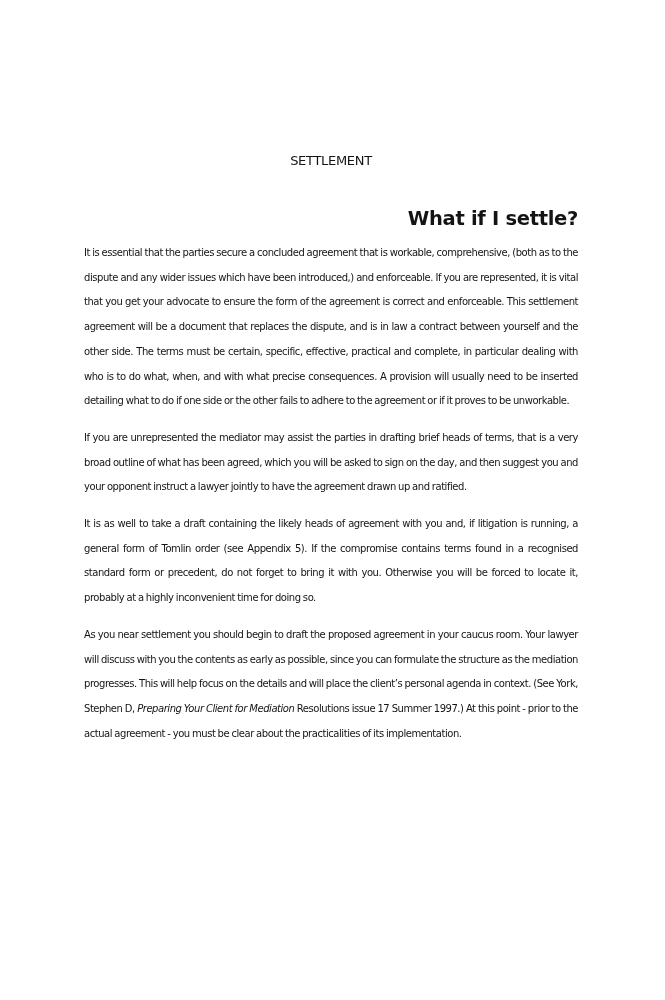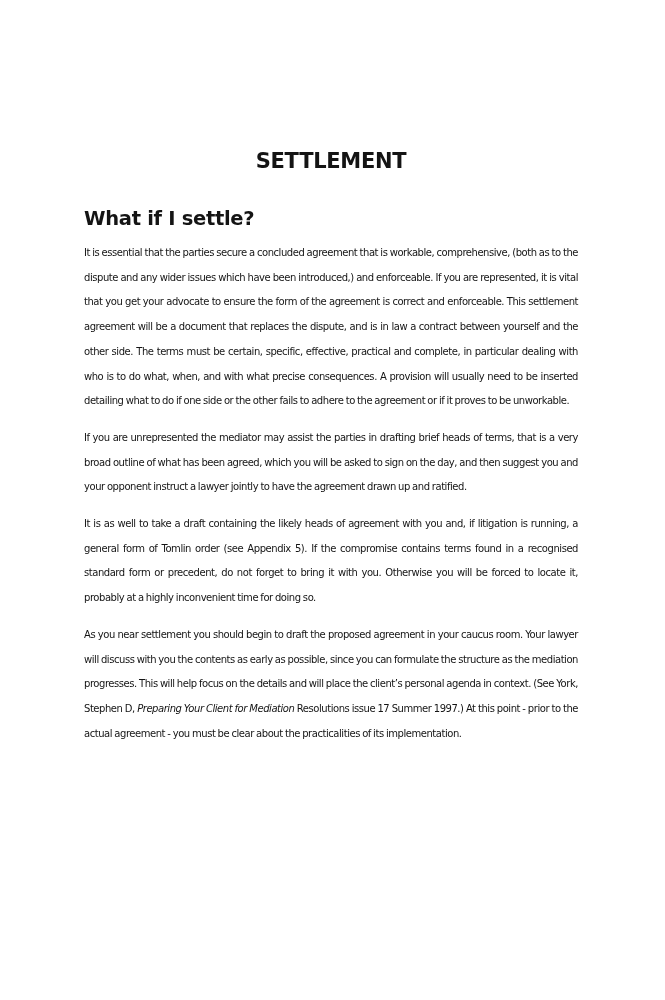--- a/index.html
+++ b/index.html
@@ -4,26 +4,26 @@
 <style>
   html, body { margin: 0; padding: 0; background: #ffffff; }
   body { width: 665px; height: 1000px; position: relative; overflow: hidden; }
   .page {
     position: absolute; left: 84px; top: 0; width: 494px;
     font-family: "DejaVu Sans", "Liberation Sans", sans-serif;
     color: #141414;
   }
   .chapter-title {
     position: absolute; left: 0; top: 148px; width: 494px;
-    text-align: center; font-weight: bold; font-size: 21px; letter-spacing: -0.3px;
+    text-align: center; font-weight: normal; font-size: 13px; letter-spacing: -0.3px;
     margin: 0; line-height: 26px;
   }
   .section-title {
     position: absolute; left: 0; top: 206px; width: 494px;
-    text-align: left; font-weight: bold; font-size: 19.5px; letter-spacing: -0.3px;
+    text-align: right; font-weight: bold; font-size: 19.5px; letter-spacing: -0.3px;
     margin: 0; line-height: 26px;
   }
   .body-text {
     position: absolute; left: 0; top: 241px; width: 494px;
   }
   .para {
     margin: 0 0 12px 0;
     font-size: 10px; line-height: 24.7px; letter-spacing: -0.45px; word-spacing: -0.5px;
     text-align: justify; text-align-last: left;
   }

